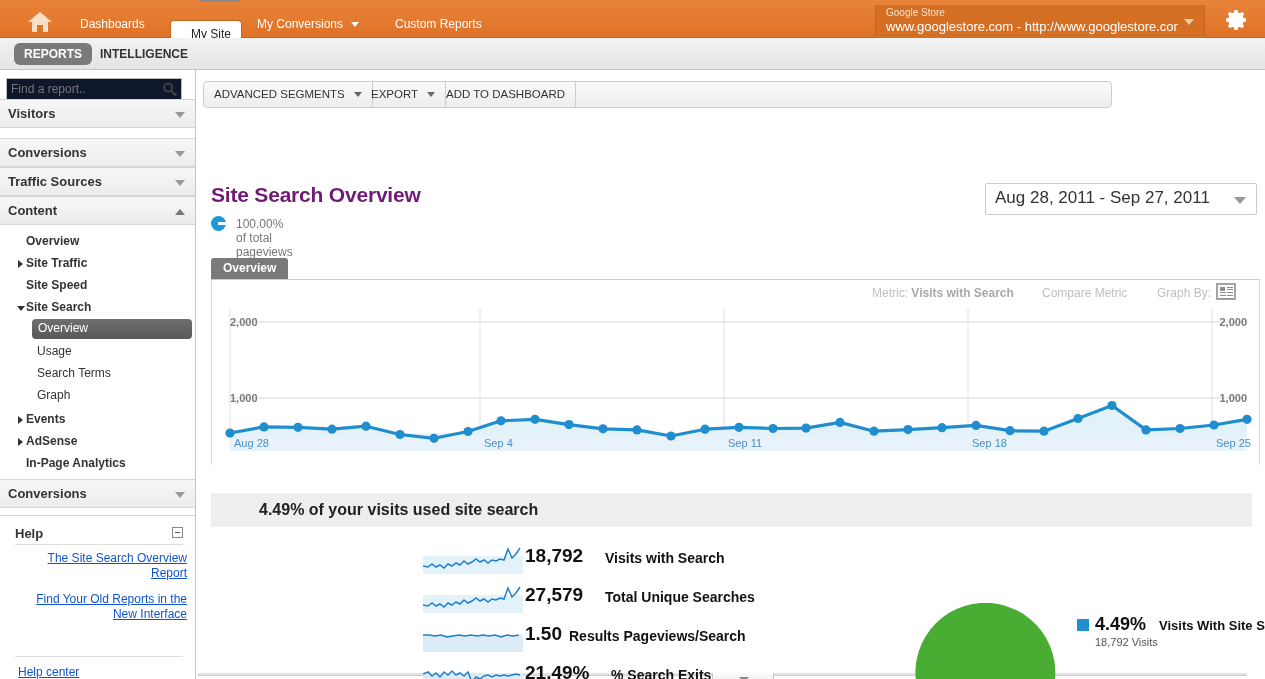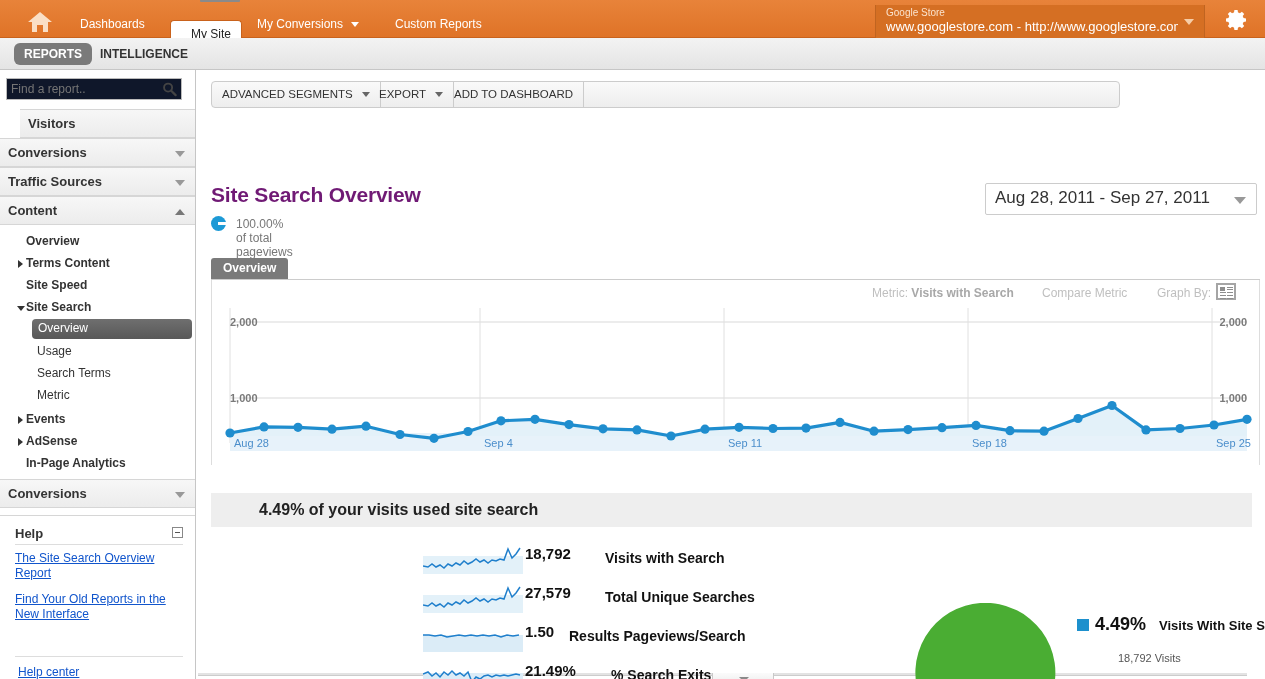--- a/index.html
+++ b/index.html
@@ -134,30 +134,30 @@
   #help-collapse {
     position: absolute; right: 12px; top: 11px; width: 11px; height: 11px;
     border: 1px solid #888; background: #fff;
   }
   #help-collapse:after {
     content: ""; position: absolute; left: 2px; top: 4px; width: 5px; height: 1px; background: #555;
   }
   #help-rule { position: absolute; left: 15px; top: 28px; width: 168px; height: 1px; background: #ddd; }
   .help-link {
     position: absolute; left: 15px; width: 172px;
-    font-size: 12px; color: #1155cc; text-decoration: underline; line-height: 15px;
+    font-size: 12px; color: #1155cc; text-decoration: underline; line-height: 15px; text-align: right;
   }
   #help-rule2 { position: absolute; left: 15px; top: 140px; width: 168px; height: 1px; background: #ddd; }
   #help-center-link { position: absolute; left: 18px; top: 149px; font-size: 12px; color: #1155cc; text-decoration: underline; }
 
   
   #main { position: absolute; left: 197px; top: 70px; width: 1068px; height: 609px; background: #fff; }
 
   #toolbar {
-    position: absolute; left: 14px; top: 11px; width: 909px; height: 27px;
+    position: absolute; left: 6px; top: 11px; width: 909px; height: 27px;
     border: 1px solid #ccc; background: linear-gradient(to bottom, #fafafa, #ededed);
     border-radius: 4px;
   }
   .tb-btn {
     position: absolute; top: 0; height: 25px; line-height: 25px;
     font-size: 11.5px; color: #333; padding: 0 10px; border-right: 1px solid #ccc;
     white-space: nowrap;
   }
   .caret-gray {
     display: inline-block; width: 0; height: 0; margin-left: 6px;
@@ -246,36 +246,36 @@
     background: #eeeeee;
   }
   #summary-banner .txt {
     position: absolute; left: 12px; top: 8px; font-size: 16px; font-weight: bold; color: #222; margin-left: 36px;
   }
 
   
   .metric-row { position: absolute; left: 14px; width: 500px; height: 39px; }
   .spark { position: absolute; left: 212px; top: 5px; width: 100px; height: 28px; }
   .metric-val {
-    position: absolute; left: 314px; top: 4px; font-size: 15px; font-weight: bold; color: #111;
+    position: absolute; left: 314px; top: 4px; font-size: 19px; font-weight: bold; color: #111;
     white-space: nowrap;
   }
   .metric-name {
     position: absolute; top: 9px; font-size: 14px; font-weight: bold; color: #111;
     white-space: nowrap;
   }
 
   
   #pie-wrap { position: absolute; left: 710px; top: 533px; width: 160px; height: 155px; }
   #pie-legend { position: absolute; left: 880px; top: 544px; width: 330px; }
   .legend-item { position: absolute; left: 0; width: 330px; }
   .legend-sw { position: absolute; left: 0; top: 5px; width: 12px; height: 12px; }
   .legend-pct { position: absolute; left: 18px; top: 0; font-size: 18px; font-weight: bold; color: #111; white-space: nowrap; }
   .legend-name { position: absolute; top: 4px; font-size: 13px; font-weight: bold; color: #111; white-space: nowrap; }
-  .legend-sub { position: absolute; left: 18px; top: 38px; font-size: 11px; color: #555; white-space: nowrap; margin-left: 23px; }
+  .legend-sub { position: absolute; left: 18px; top: 22px; font-size: 11px; color: #555; white-space: nowrap; }
 </style>
 </head>
 <body>
 
 <div id="topbar">
   <div class="top-logo-stub"></div>
 
   <div id="home-btn">
     <svg width="26" height="24" viewBox="0 0 26 24">
       <path d="M13 2 L25 12 L21 12 L21 22 L16 22 L16 15 L10 15 L10 22 L5 22 L5 12 L1 12 Z" fill="#fadfc6"></path>
@@ -322,21 +322,21 @@
 <div id="sidebar">
 
   <div id="report-search-wrap">
     <input id="report-search-input" type="text" placeholder="Find a report.." style="">
     <svg id="report-search-icon" width="15" height="16" viewBox="0 0 16 16">
       <circle cx="6.5" cy="6.5" r="4.3" fill="none" stroke="#444" stroke-width="2"></circle>
       <line x1="9.8" y1="9.8" x2="14.5" y2="14.5" stroke="#444" stroke-width="2.4" stroke-linecap="round"></line>
     </svg>
   </div>
 
-  <div class="sb-group" style="top:39px;margin-left:20px;">
+  <div class="sb-group" style="top:29px;">
     <span class="lbl">Visitors</span>
     <span class="tri tri-down"></span>
   </div>
   <div class="sb-group" style="top:68px;">
     <span class="lbl">Conversions</span>
     <span class="tri tri-down"></span>
   </div>
   <div class="sb-group" style="top:97px;">
     <span class="lbl">Traffic Sources</span>
     <span class="tri tri-down"></span>
@@ -344,40 +344,40 @@
   <div class="sb-group" style="top:126px;">
     <span class="lbl">Content</span>
     <span class="tri tri-up"></span>
   </div>
 
   <div class="sb-item lvl1" style="top:161px;">
     <span class="txt">Overview</span>
   </div>
   <div class="sb-item lvl1" style="top:183px;">
     <span class="arrow-r"></span>
-    <span class="txt">Terms Content</span>
+    <span class="txt">Site Traffic</span>
   </div>
   <div class="sb-item lvl1" style="top:205px;">
     <span class="txt">Site Speed</span>
   </div>
   <div class="sb-item lvl1" style="top:227px;">
     <span class="arrow-d"></span>
     <span class="txt">Site Search</span>
   </div>
   <div class="sb-item selected" style="top:249px;">
     <span class="txt">Overview</span>
   </div>
   <div class="sb-item lvl2" style="top:271px;">
     <span class="txt">Usage</span>
   </div>
   <div class="sb-item lvl2" style="top:293px;">
     <span class="txt">Search Terms</span>
   </div>
   <div class="sb-item lvl2" style="top:315px;">
-    <span class="txt">Metric</span>
+    <span class="txt">Graph</span>
   </div>
   <div class="sb-item lvl1" style="top:339px;">
     <span class="arrow-r"></span>
     <span class="txt">Events</span>
   </div>
   <div class="sb-item lvl1" style="top:361px;">
     <span class="arrow-r"></span>
     <span class="txt">AdSense</span>
   </div>
   <div class="sb-item lvl1" style="top:383px;">

